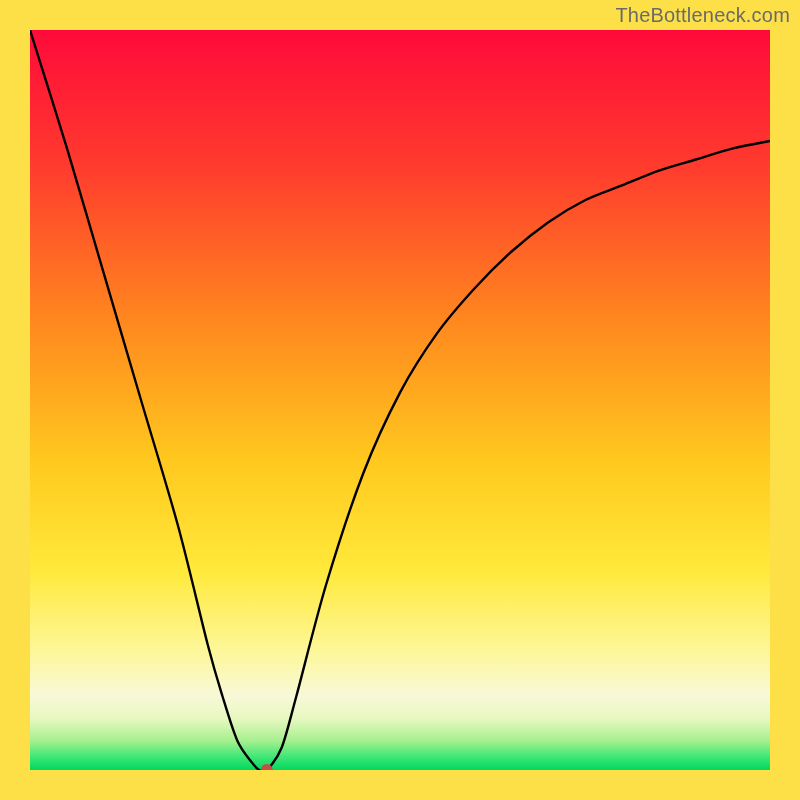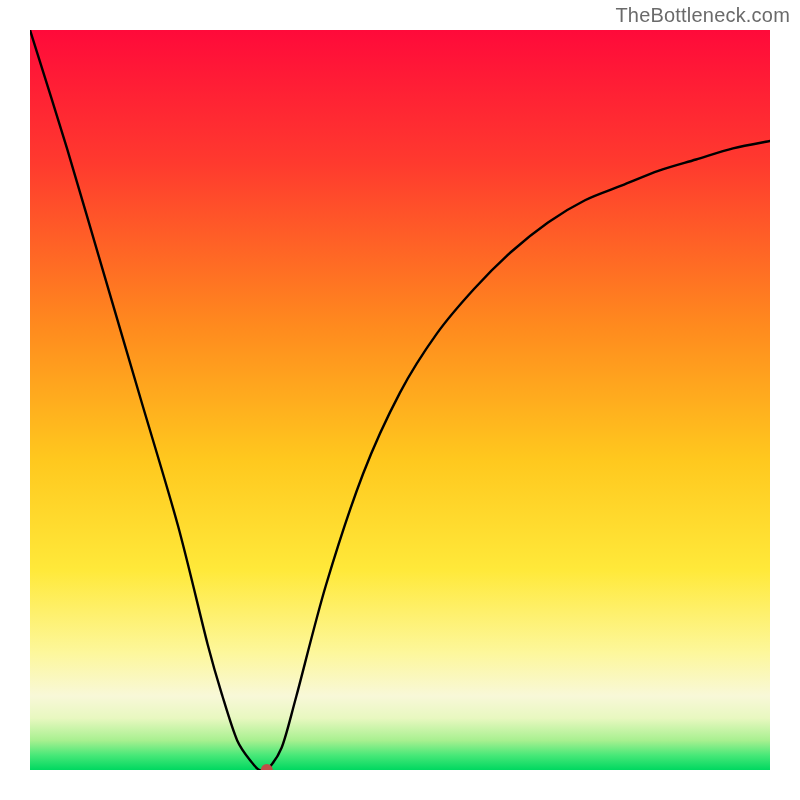--- a/index.html
+++ b/index.html
@@ -8,21 +8,21 @@
     width: 800px;
     height: 800px;
     overflow: hidden;
     background: #000;
     font-family: Arial, Helvetica, sans-serif;
   }
   .frame {
     position: absolute;
     top: 0; left: 0;
     width: 800px; height: 800px;
-    background: #ffffff;
+    background: #fde047;
   }
   .watermark {
     position: absolute;
     top: 4px;
     right: 10px;
     color: #6a6a6a;
     font-size: 20px;
     font-weight: 500;
     letter-spacing: 0.2px;
     z-index: 20;

